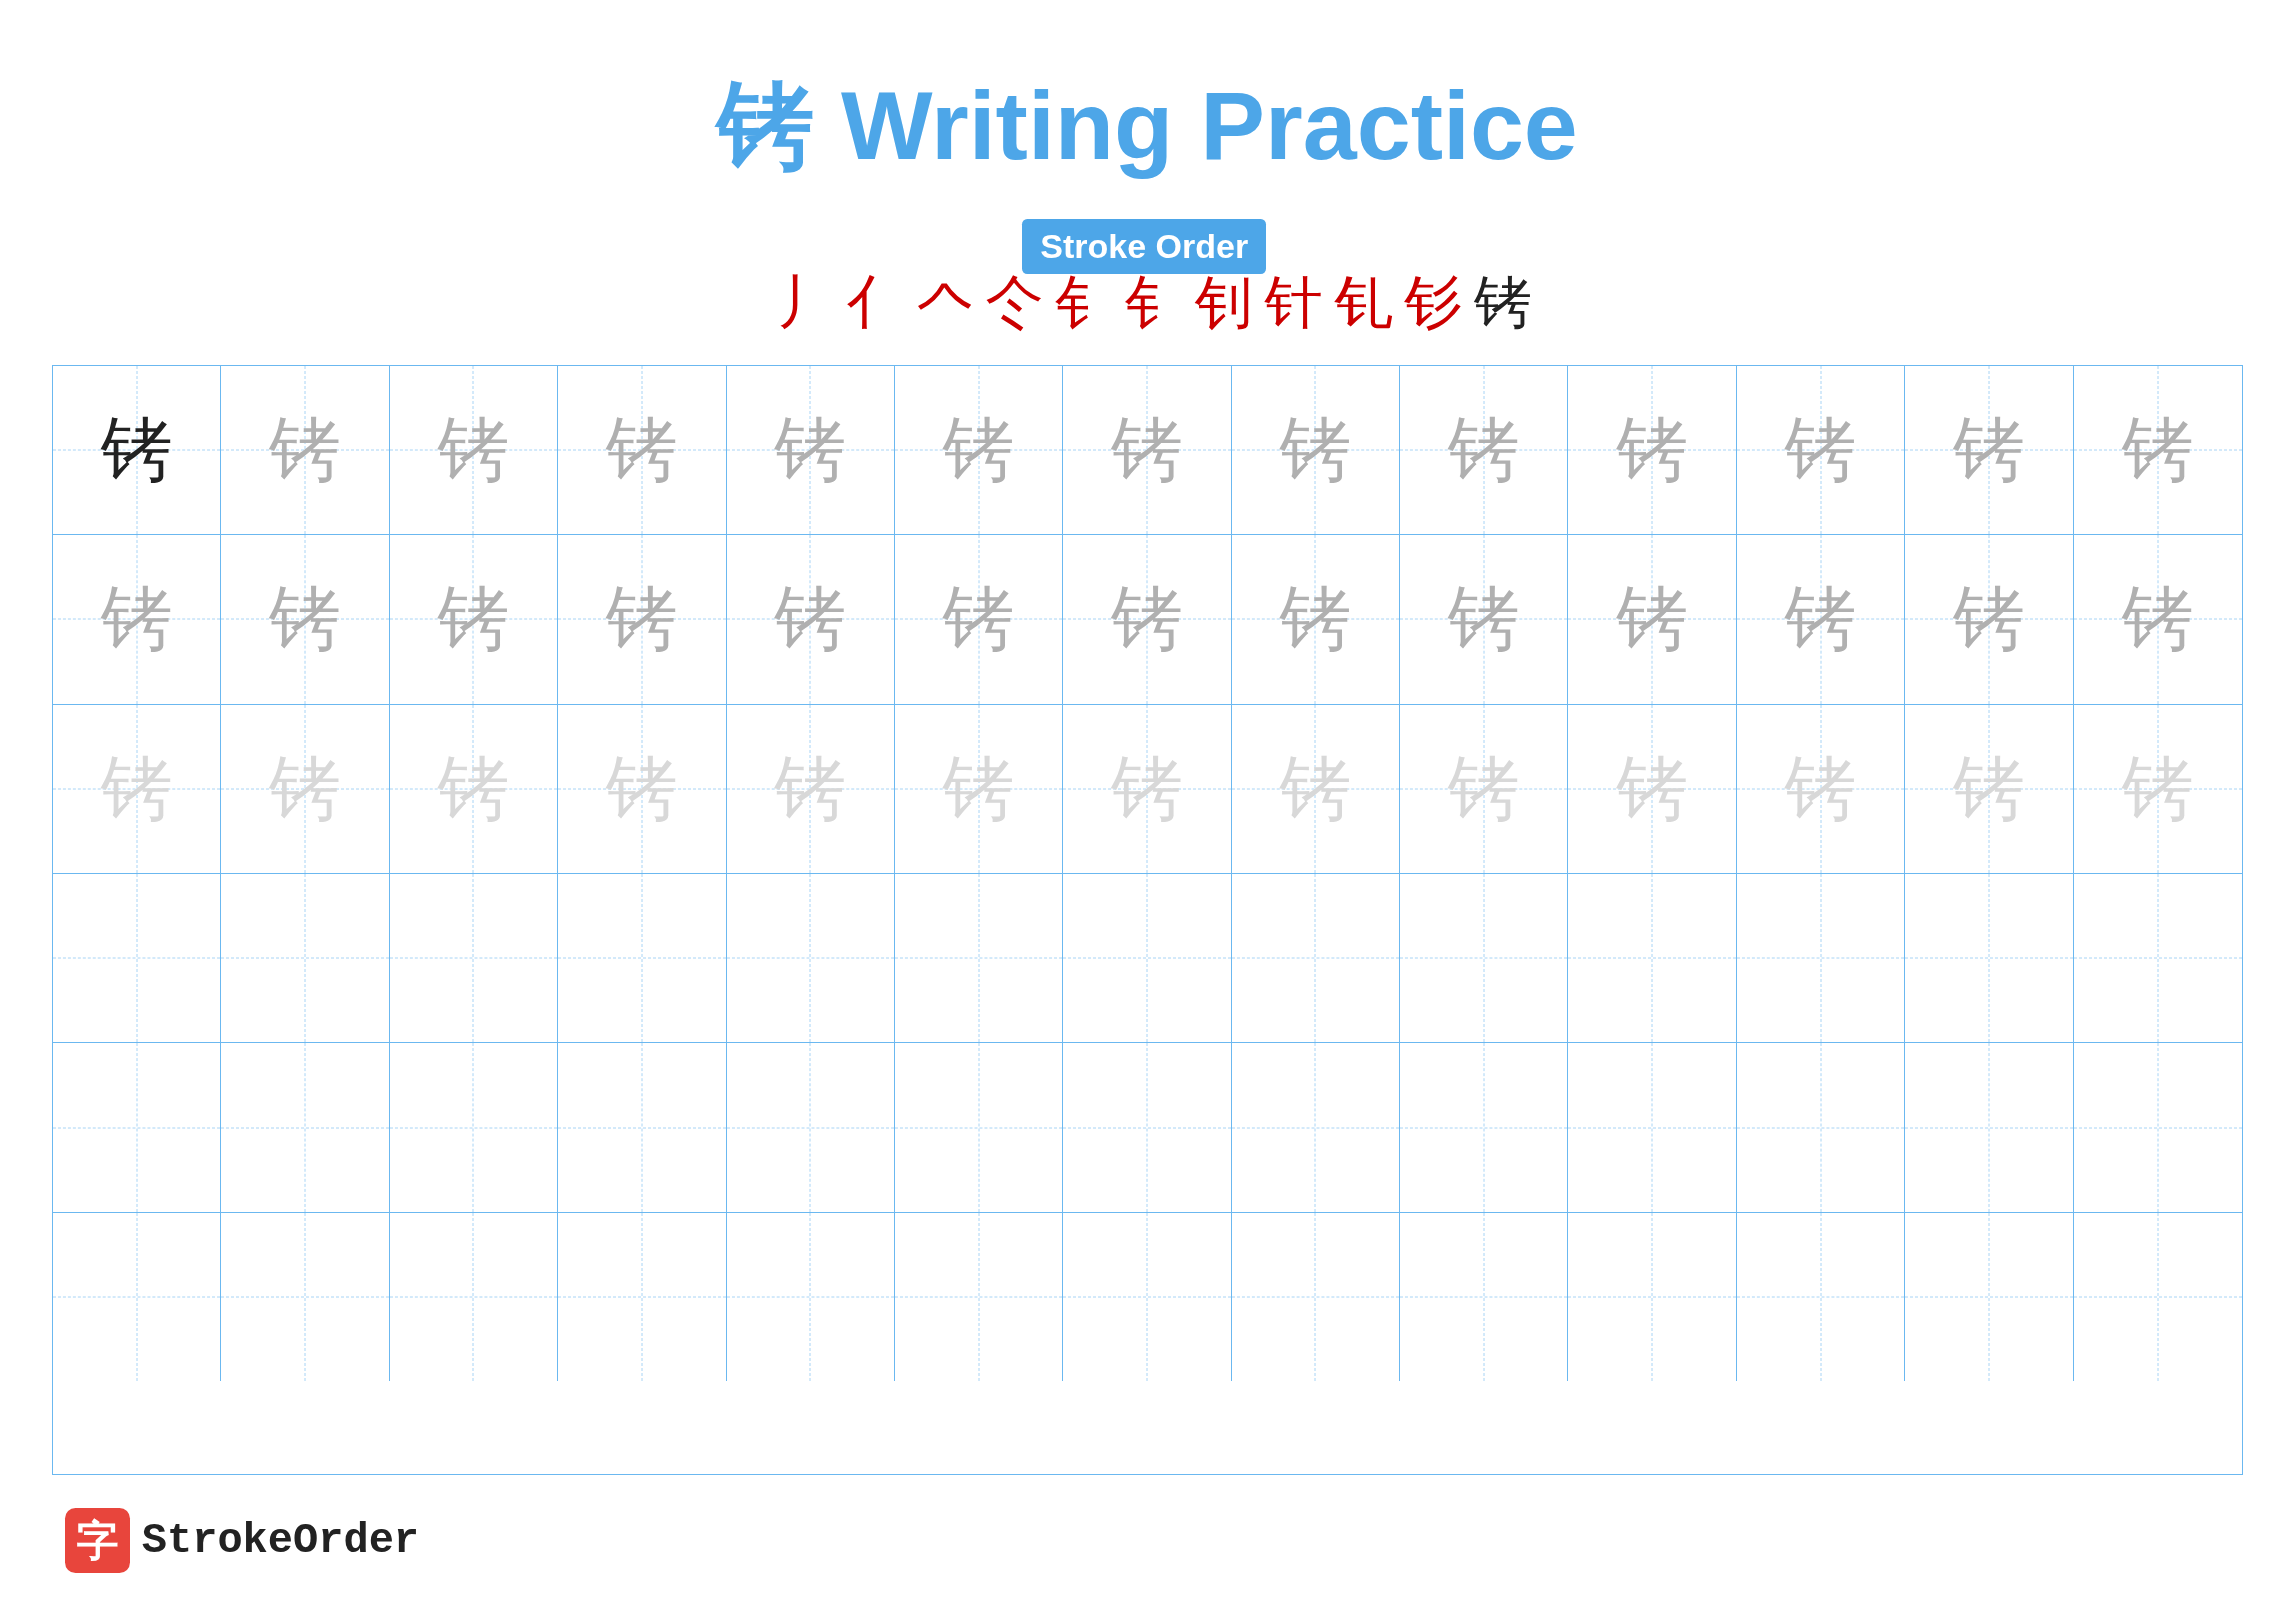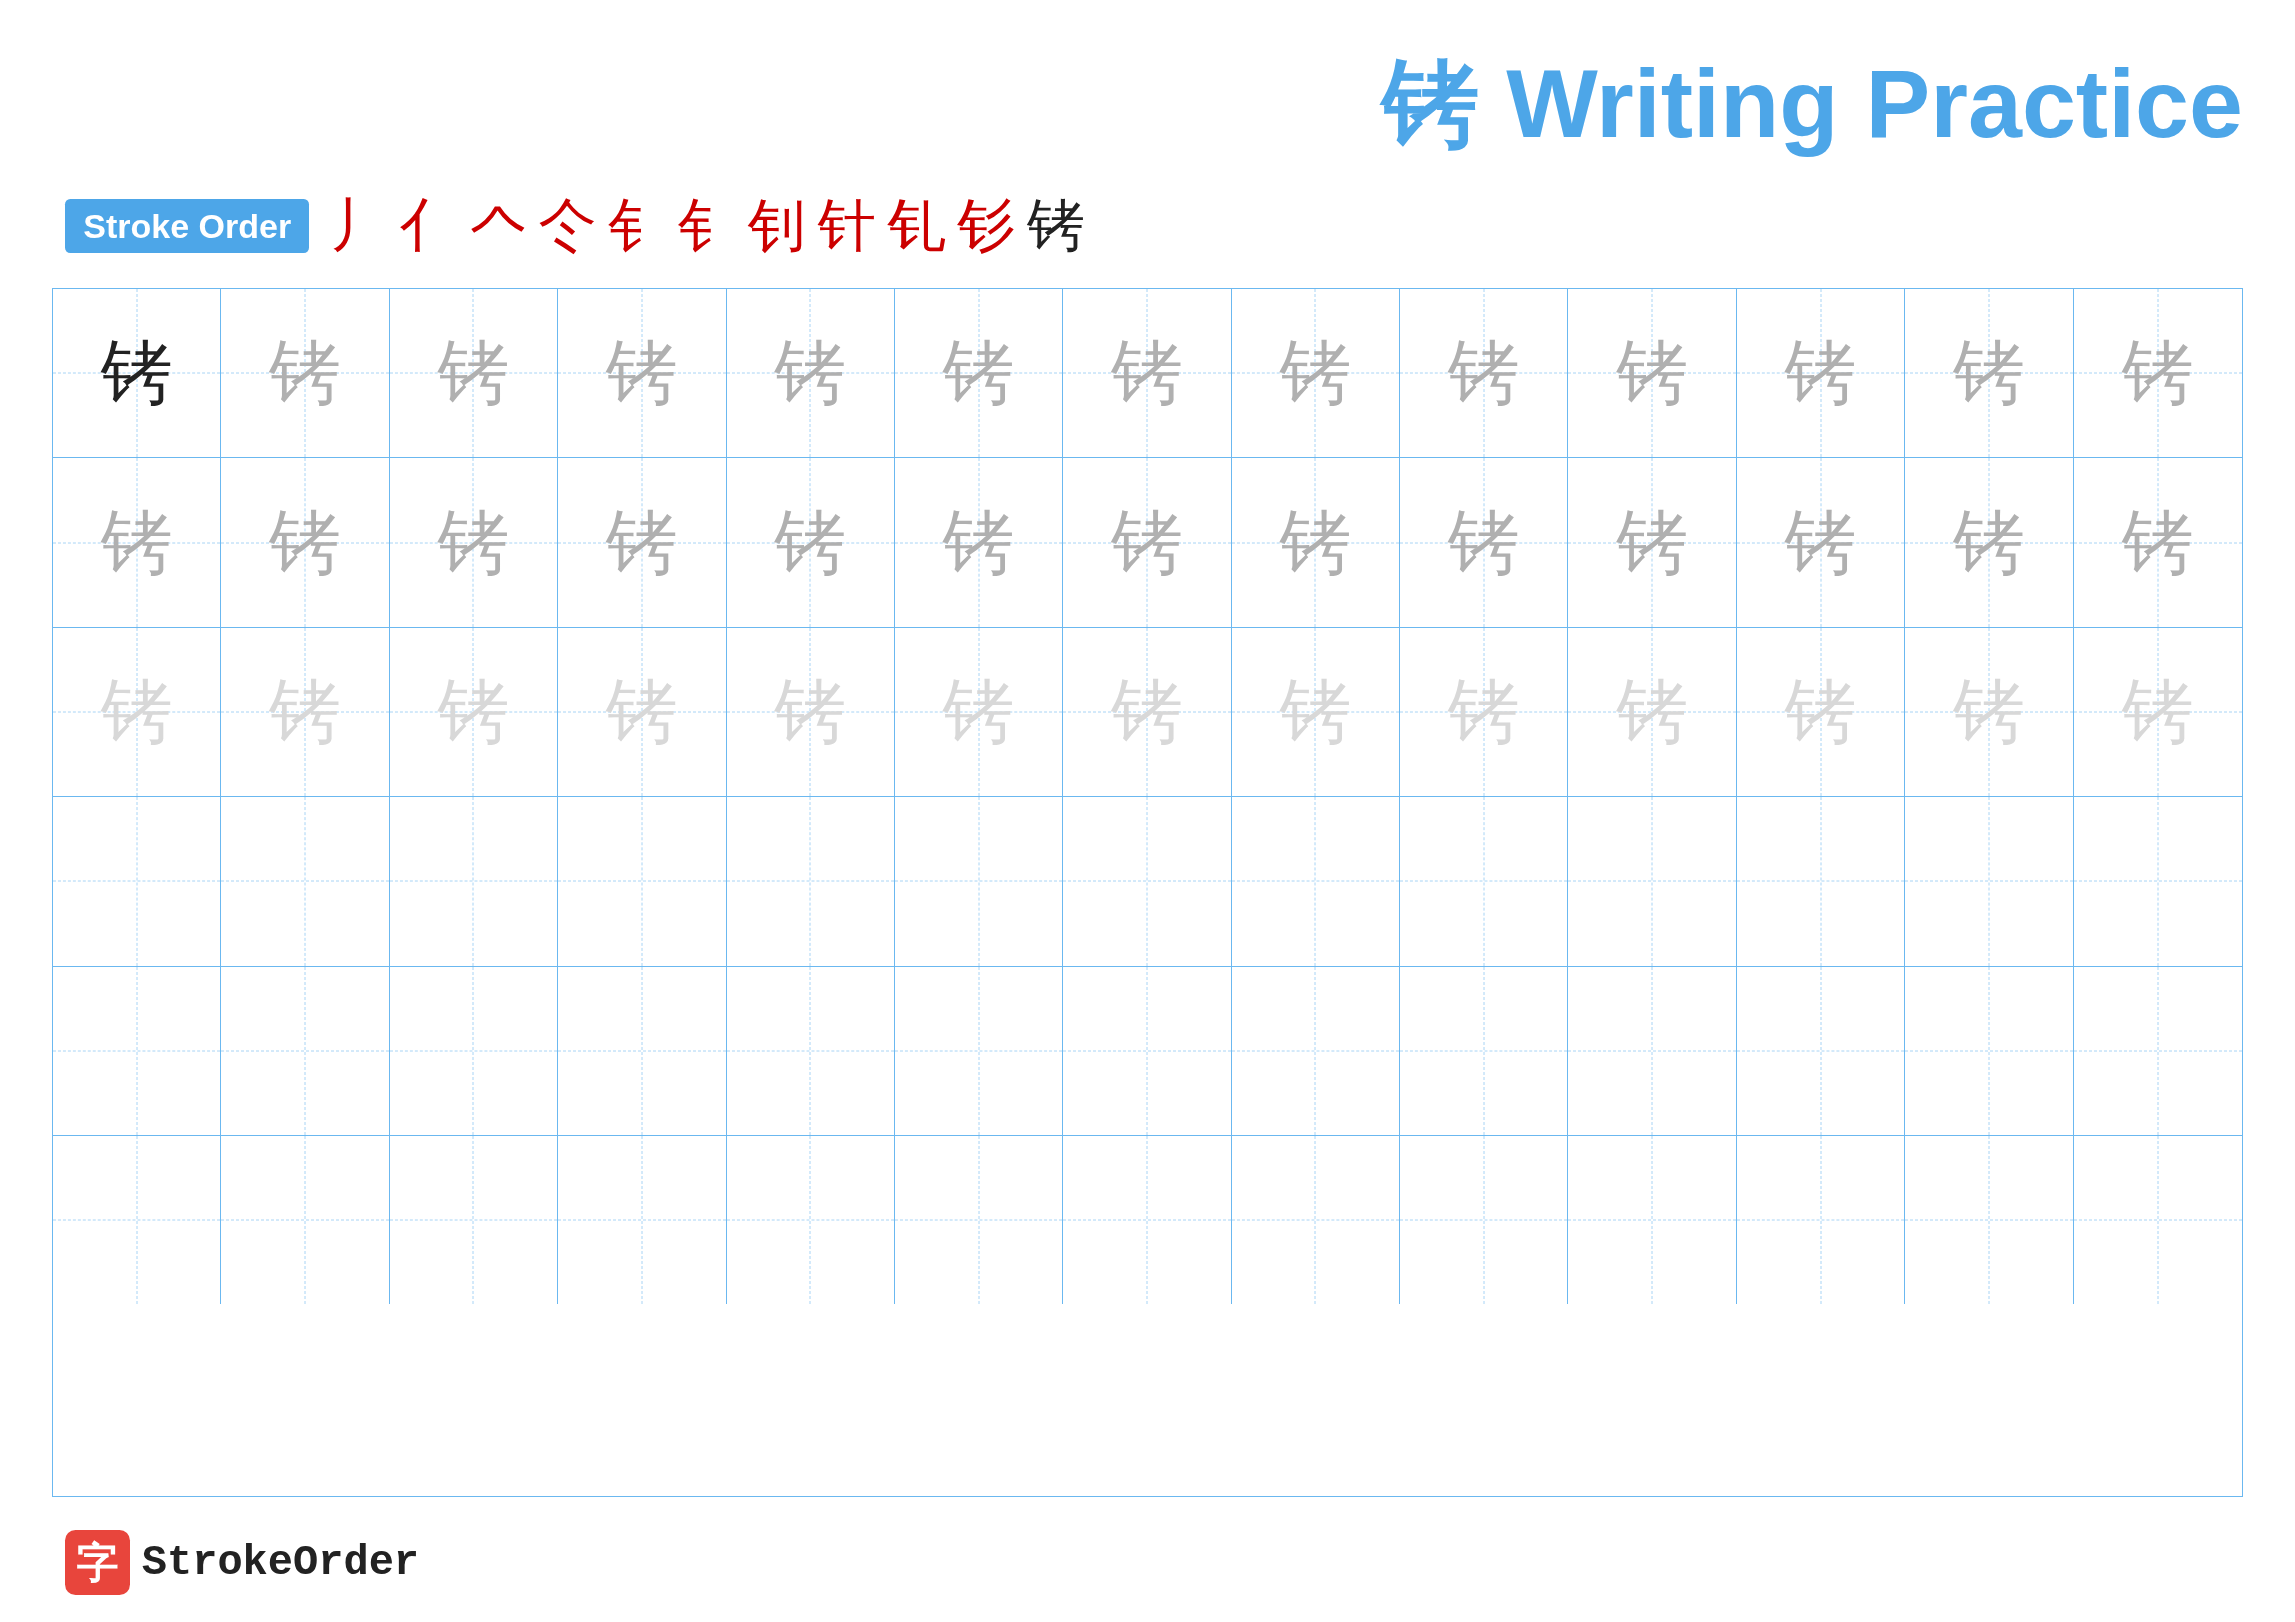--- a/index.html
+++ b/index.html
@@ -8,41 +8,42 @@
       height: 1622px;
       background: #ffffff;
       font-family: 'Arial', sans-serif;
       position: relative;
       overflow: hidden;
     }
 
     .page-container {
       width: 100%;
       height: 100%;
-      padding: 27px 52px;
+      padding: 49px 52px;
       display: flex;
       flex-direction: column;
-      align-items: flex-end;
+      align-items: center;
     }
 
     .title {
       font-size: 97px;
       color: #4DA6E8;
       font-weight: bold;
       margin-bottom: 26px;
       text-align: center;
       margin-top: 13px;
     }
 
     .stroke-order-row {
       display: flex;
       align-items: center;
       width: 100%;
       margin-bottom: 33px;
       padding-left: 13px;
+      flex-direction: column;
     }
 
     .stroke-order-badge {
       background-color: #4DA6E8;
       color: white;
       font-size: 34px;
       font-weight: bold;
       padding: 7.9px 18.3px;
       border-radius: 5.2px;
       margin-right: 19.6px;

